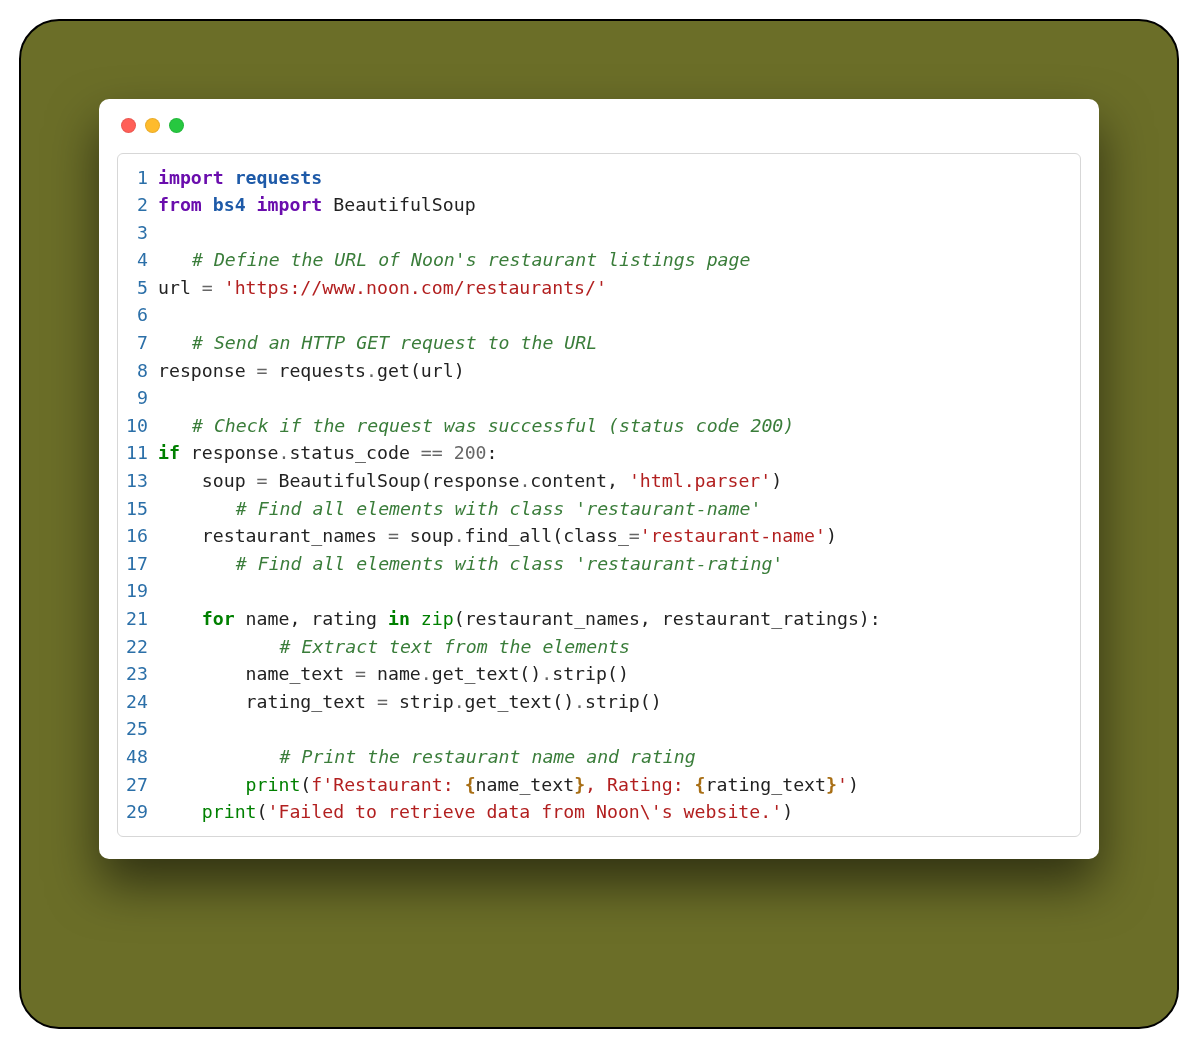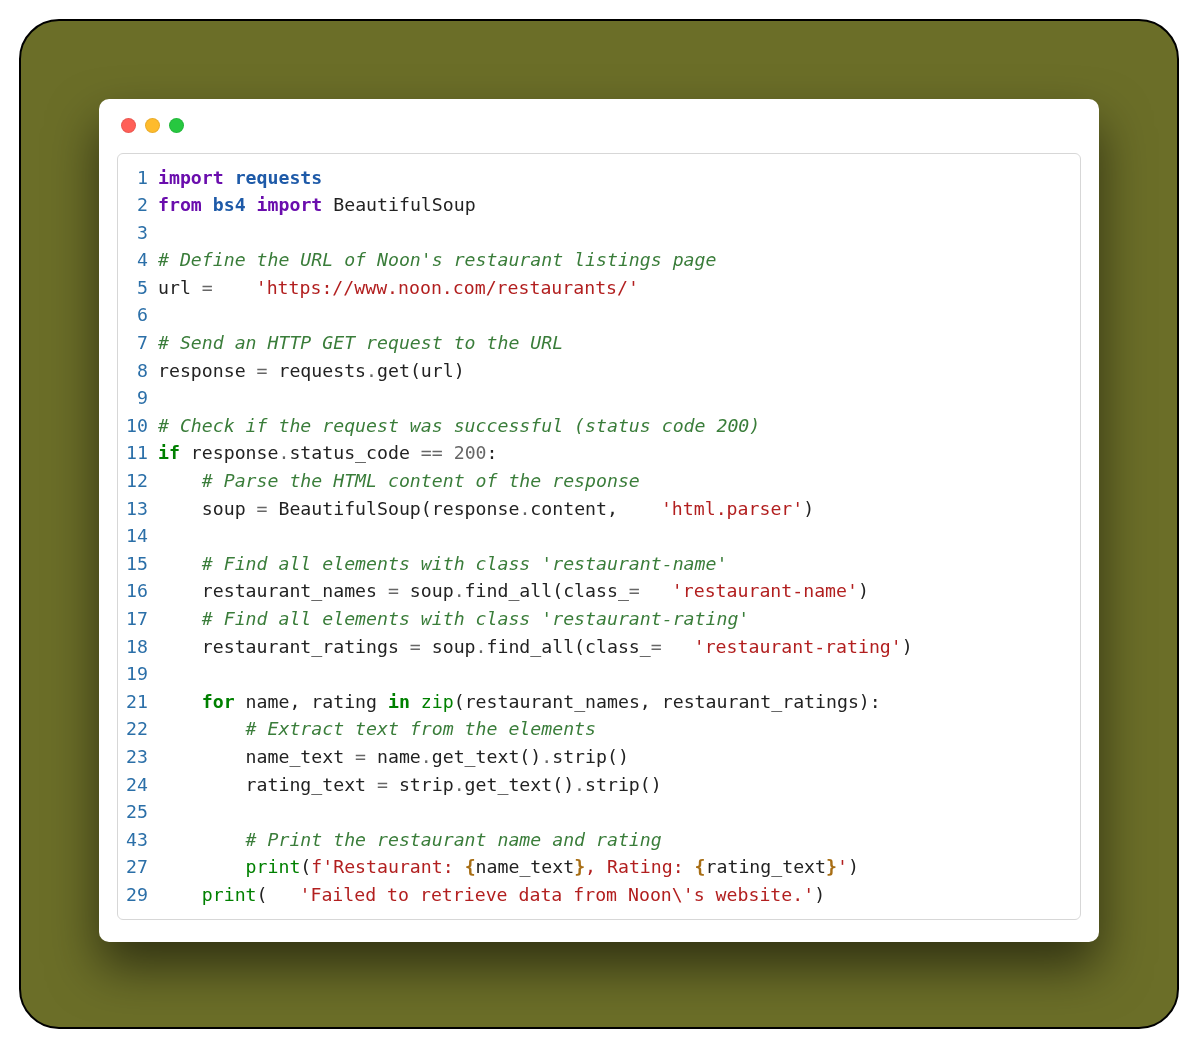--- a/index.html
+++ b/index.html
@@ -69,23 +69,23 @@
     flex-shrink: 0;
   }
   .code {
     flex: 1;
     color: #222;
   }
   .tok-kw   { color: #008000; font-weight: bold; text-align: right; }  
   .tok-imp  { color: #6a0dad; font-weight: bold; }  
   .tok-nn   { color: #1e5aa8; font-weight: bold; }
   .tok-op   { color: #666; }
-  .tok-str  { color: #b21f1f; margin-left: 32px; }
+  .tok-str  { color: #b21f1f; }
   .tok-num  { color: #666; }
-  .tok-cmt  { color: #3a7d3a; font-style: italic; }
+  .tok-cmt  { color: #3a7d3a; font-style: italic; margin-left: 34px; }
   .tok-bltn { color: #008000; }
   .tok-afx  { color: #b21f1f; }
   .tok-si   { color: #a86e14; font-weight: bold; }
 </style>
 </head>
 <body>
 
 <div class="outer-frame">
   <div class="window">
     <div class="titlebar">
@@ -98,31 +98,28 @@
         <div class="line"><span class="gutter">2</span><span class="code"><span class="tok-imp">from</span><span> </span><span class="tok-nn">bs4</span><span> </span><span class="tok-imp">import</span><span> BeautifulSoup</span></span></div>
         <div class="line"><span class="gutter">3</span><span class="code"></span></div>
         <div class="line"><span class="gutter">4</span><span class="code"><span class="tok-cmt"># Define the URL of Noon's restaurant listings page</span></span></div>
         <div class="line"><span class="gutter">5</span><span class="code"><span>url </span><span class="tok-op">=</span><span> </span><span class="tok-str">'https://www.noon.com/restaurants/'</span></span></div>
         <div class="line"><span class="gutter">6</span><span class="code"></span></div>
         <div class="line"><span class="gutter">7</span><span class="code"><span class="tok-cmt"># Send an HTTP GET request to the URL</span></span></div>
         <div class="line"><span class="gutter">8</span><span class="code"><span>response </span><span class="tok-op">=</span><span> requests</span><span class="tok-op">.</span><span>get(url)</span></span></div>
         <div class="line"><span class="gutter">9</span><span class="code"></span></div>
         <div class="line"><span class="gutter">10</span><span class="code"><span class="tok-cmt"># Check if the request was successful (status code 200)</span></span></div>
         <div class="line"><span class="gutter">11</span><span class="code"><span class="tok-kw">if</span><span> response</span><span class="tok-op">.</span><span>status_code </span><span class="tok-op">==</span><span> </span><span class="tok-num">200</span><span>:</span></span></div>
-        <div class="line"><span class="gutter">12</span><span class="code"><span>    </span><span class="tok-cmt"># Parse the HTML content of the response</span></span></div>
         <div class="line"><span class="gutter">13</span><span class="code"><span>    soup </span><span class="tok-op">=</span><span> BeautifulSoup(response</span><span class="tok-op">.</span><span>content, </span><span class="tok-str">'html.parser'</span><span>)</span></span></div>
-        <div class="line"><span class="gutter">14</span><span class="code"></span></div>
         <div class="line"><span class="gutter">15</span><span class="code"><span>    </span><span class="tok-cmt"># Find all elements with class 'restaurant-name'</span></span></div>
         <div class="line"><span class="gutter">16</span><span class="code"><span>    restaurant_names </span><span class="tok-op">=</span><span> soup</span><span class="tok-op">.</span><span>find_all(class_</span><span class="tok-op">=</span><span class="tok-str">'restaurant-name'</span><span>)</span></span></div>
         <div class="line"><span class="gutter">17</span><span class="code"><span>    </span><span class="tok-cmt"># Find all elements with class 'restaurant-rating'</span></span></div>
-        <div class="line"><span class="gutter">18</span><span class="code"><span>    restaurant_ratings </span><span class="tok-op">=</span><span> soup</span><span class="tok-op">.</span><span>find_all(class_</span><span class="tok-op">=</span><span class="tok-str">'restaurant-rating'</span><span>)</span></span></div>
         <div class="line"><span class="gutter">19</span><span class="code"></span></div>
         <div class="line"><span class="gutter">21</span><span class="code"><span>    </span><span class="tok-kw">for</span><span> name, rating </span><span class="tok-kw">in</span><span> </span><span class="tok-bltn">zip</span><span>(restaurant_names, restaurant_ratings):</span></span></div>
         <div class="line"><span class="gutter">22</span><span class="code"><span>        </span><span class="tok-cmt"># Extract text from the elements</span></span></div>
         <div class="line"><span class="gutter">23</span><span class="code"><span>        name_text </span><span class="tok-op">=</span><span> name</span><span class="tok-op">.</span><span>get_text()</span><span class="tok-op">.</span><span>strip()</span></span></div>
         <div class="line"><span class="gutter">24</span><span class="code"><span>        rating_text </span><span class="tok-op">=</span><span> strip</span><span class="tok-op">.</span><span>get_text()</span><span class="tok-op">.</span><span>strip()</span></span></div>
         <div class="line"><span class="gutter">25</span><span class="code"></span></div>
-        <div class="line"><span class="gutter">43</span><span class="code"><span>        </span><span class="tok-cmt"># Print the restaurant name and rating</span></span></div>
+        <div class="line"><span class="gutter">48</span><span class="code"><span>        </span><span class="tok-cmt"># Print the restaurant name and rating</span></span></div>
         <div class="line"><span class="gutter">27</span><span class="code"><span>        </span><span class="tok-bltn">print</span><span>(</span><span class="tok-afx">f'Restaurant: </span><span class="tok-si">{</span><span>name_text</span><span class="tok-si">}</span><span class="tok-afx">, Rating: </span><span class="tok-si">{</span><span>rating_text</span><span class="tok-si">}</span><span class="tok-afx">'</span><span>)</span></span></div>
         <div class="line"><span class="gutter">29</span><span class="code"><span>    </span><span class="tok-bltn">print</span><span>(</span><span class="tok-str">'Failed to retrieve data from Noon\'s website.'</span><span>)</span></span></div>
       </div>
   </div>
 </div>
 
 </body></html>

